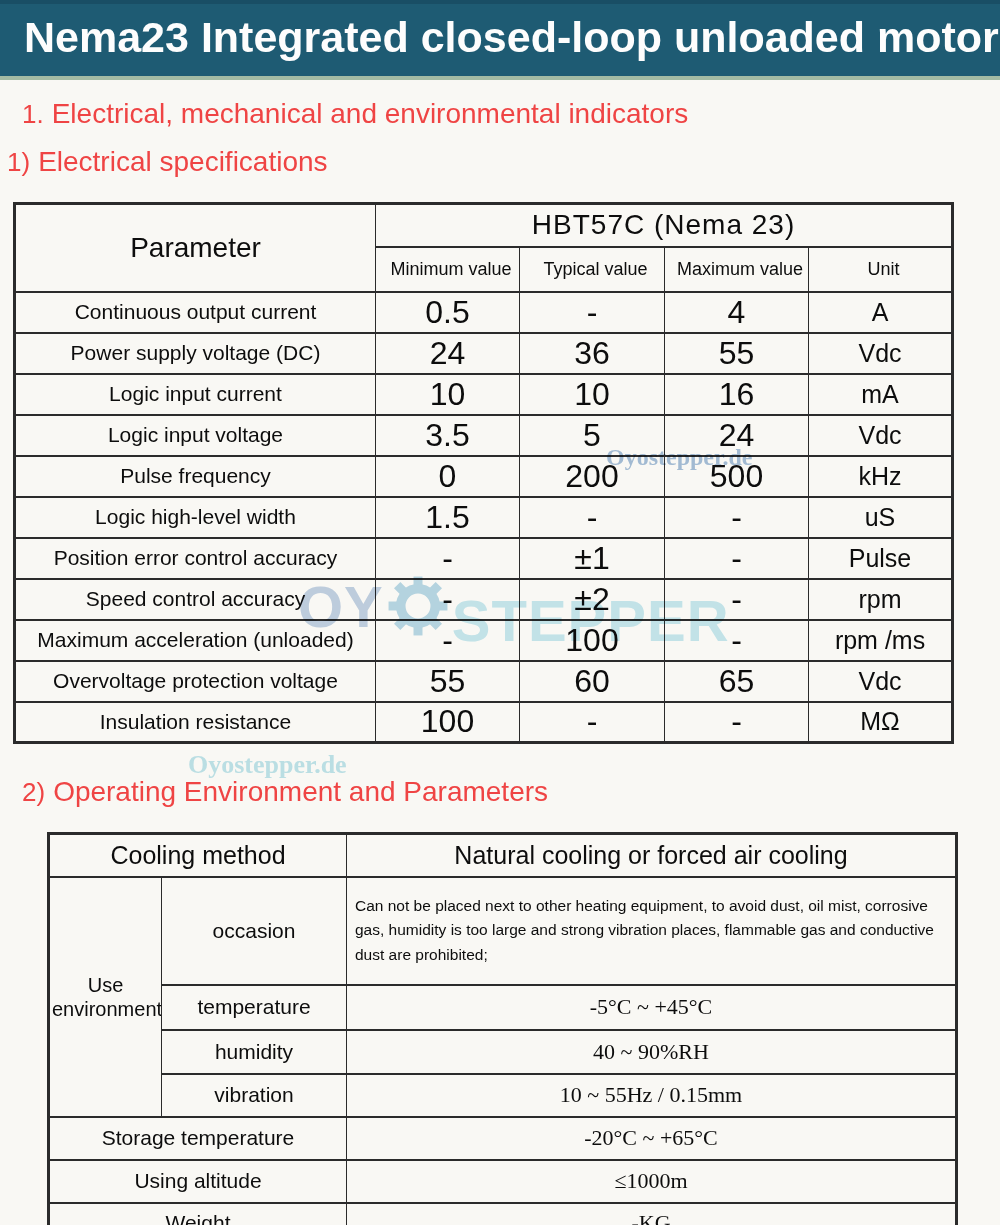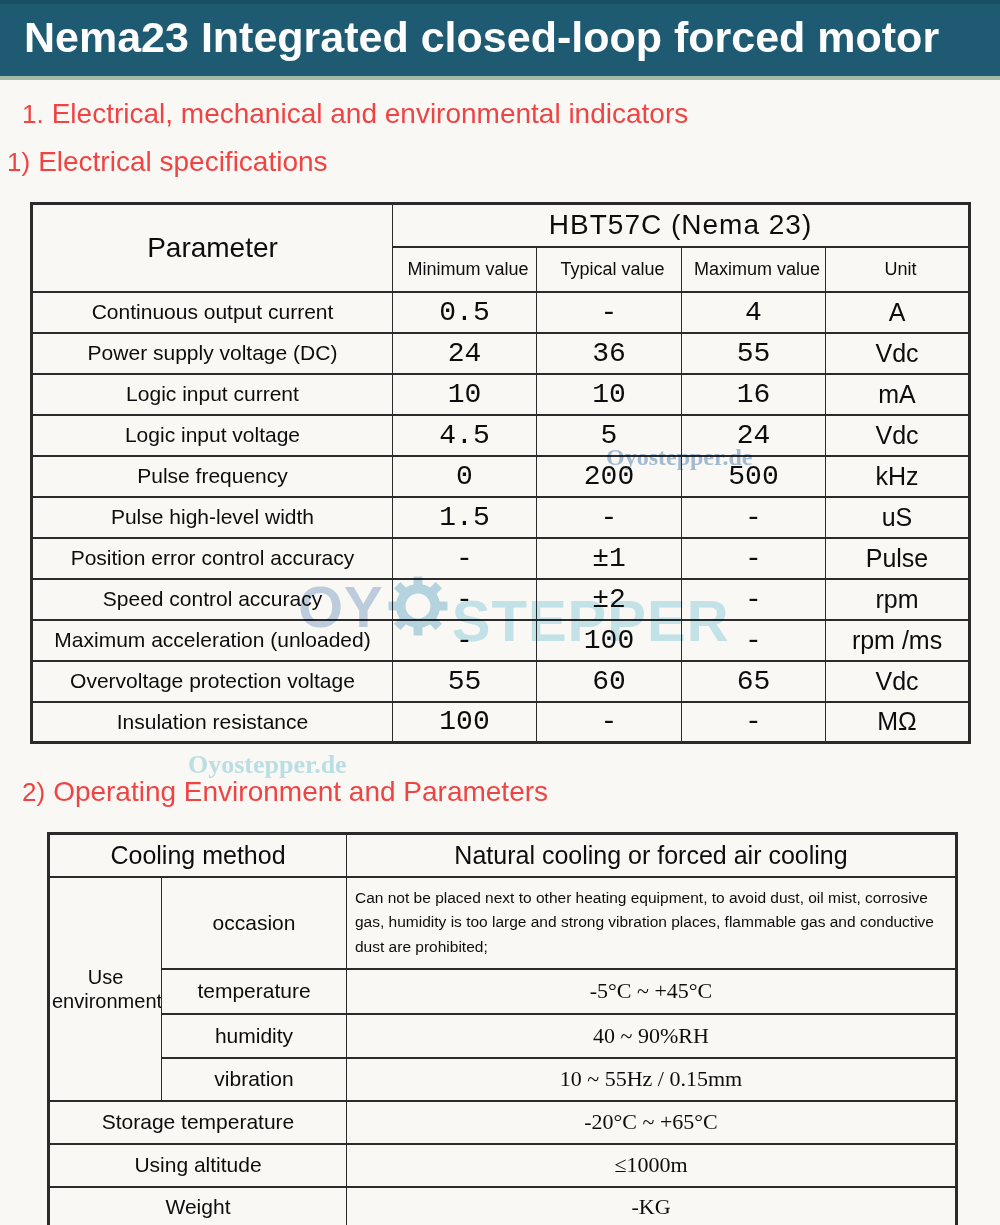--- a/index.html
+++ b/index.html
@@ -32,46 +32,46 @@
   #h-sec1{left:22px;top:98px;}
   #h-sub1{left:7px;top:146px;}
   #h-sub2{left:22px;top:776px;}
 
   
   table{border-collapse:collapse;table-layout:fixed;background:transparent;}
   td{border:1px solid #2b2b2b;border-top-width:2px;border-bottom-width:2px;
      text-align:center;vertical-align:middle;padding:0;overflow:hidden;}
 
   
-  #etable{position:absolute;left:30px;top:202px;width:938px;border:3px solid #2b2b2b;}
+  #etable{position:absolute;left:13px;top:202px;width:938px;border:3px solid #2b2b2b;}
   #etable col.c-param{width:361px;}
   #etable col.c-min{width:144px;}
   #etable col.c-typ{width:145px;}
   #etable col.c-max{width:144px;}
   #etable col.c-unit{width:144px;}
   #etable tr{height:41px;}
   #etable tr.gh-row{height:43px;}
   #etable tr.sh-row{height:45px;}
   #etable .param-head{font-size:28px;}
   #etable .group-head{font-size:28px;letter-spacing:1px;}
   #etable .sub-head{font-size:18px;border-top-width:1px;padding-left:7px;}
   #etable .p{font-size:21px;}
-  #etable .v{font-size:28px;font-family:Liberation Mono, monospace;}
+  #etable .v{font-size:32px;}
   #etable .u{font-size:25px;}
 
   
   #vtable{position:absolute;left:47px;top:832px;width:908px;border:3px solid #2b2b2b;}
   #vtable col.c1{width:113px;}
   #vtable col.c2{width:185px;}
   #vtable col.c3{width:610px;}
   #vtable .big{font-size:25px;}
   #vtable .lab{font-size:21px;}
   #vtable .useenv{font-size:20px;line-height:1.2;padding:0 2px;}
   #vtable .occ-text{
-    text-align:left;font-size:15.5px;line-height:1.6;padding:8px 8px;
+    text-align:left;font-size:15.5px;line-height:1.6;padding:16px 8px;
   }
   #vtable .serif-v{font-family:"Liberation Serif", serif;font-size:22px;}
   #vtable tr.r-cool{height:43px;}
   #vtable tr.r-occ{height:80px;}
   #vtable tr.r-temp{height:45px;}
   #vtable tr.r-hum{height:44px;margin-left:12px;}
   #vtable tr.r-vib{height:43px;}
   #vtable tr.r-sto{height:43px;}
   #vtable tr.r-alt{height:43px;}
   #vtable tr.r-wei{height:41px;}
@@ -96,21 +96,21 @@
     font-family:"Liberation Serif", serif;font-weight:700;
     font-size:26px;color:#bfe5ee;
   }
 </style>
 </head>
 <body>
 
 <div class="page">
 
   <div class="banner">
-    <h1>Nema23 Integrated closed-loop forced motor</h1>
+    <h1>Nema23 Integrated closed-loop unloaded motor</h1>
   </div>
 
   <div class="heading" id="h-sec1">
     <span class="num">1.</span><span>Electrical, mechanical and environmental indicators</span>
   </div>
   <div class="heading" id="h-sub1">
     <span class="num">1)</span><span>Electrical specifications</span>
   </div>
 
   <table id="etable">
@@ -148,34 +148,34 @@
     </tr>
     <tr>
       <td class="p">Logic input current</td>
       <td class="v">10</td>
       <td class="v">10</td>
       <td class="v">16</td>
       <td class="u">mA</td>
     </tr>
     <tr>
       <td class="p">Logic input voltage</td>
-      <td class="v">4.5</td>
+      <td class="v">3.5</td>
       <td class="v">5</td>
       <td class="v">24</td>
       <td class="u">Vdc</td>
     </tr>
     <tr>
       <td class="p">Pulse frequency</td>
       <td class="v">0</td>
       <td class="v">200</td>
       <td class="v">500</td>
       <td class="u">kHz</td>
     </tr>
     <tr>
-      <td class="p">Pulse high-level width</td>
+      <td class="p">Logic high-level width</td>
       <td class="v">1.5</td>
       <td class="v">-</td>
       <td class="v">-</td>
       <td class="u">uS</td>
     </tr>
     <tr>
       <td class="p">Position error control accuracy</td>
       <td class="v">-</td>
       <td class="v">±1</td>
       <td class="v">-</td>

